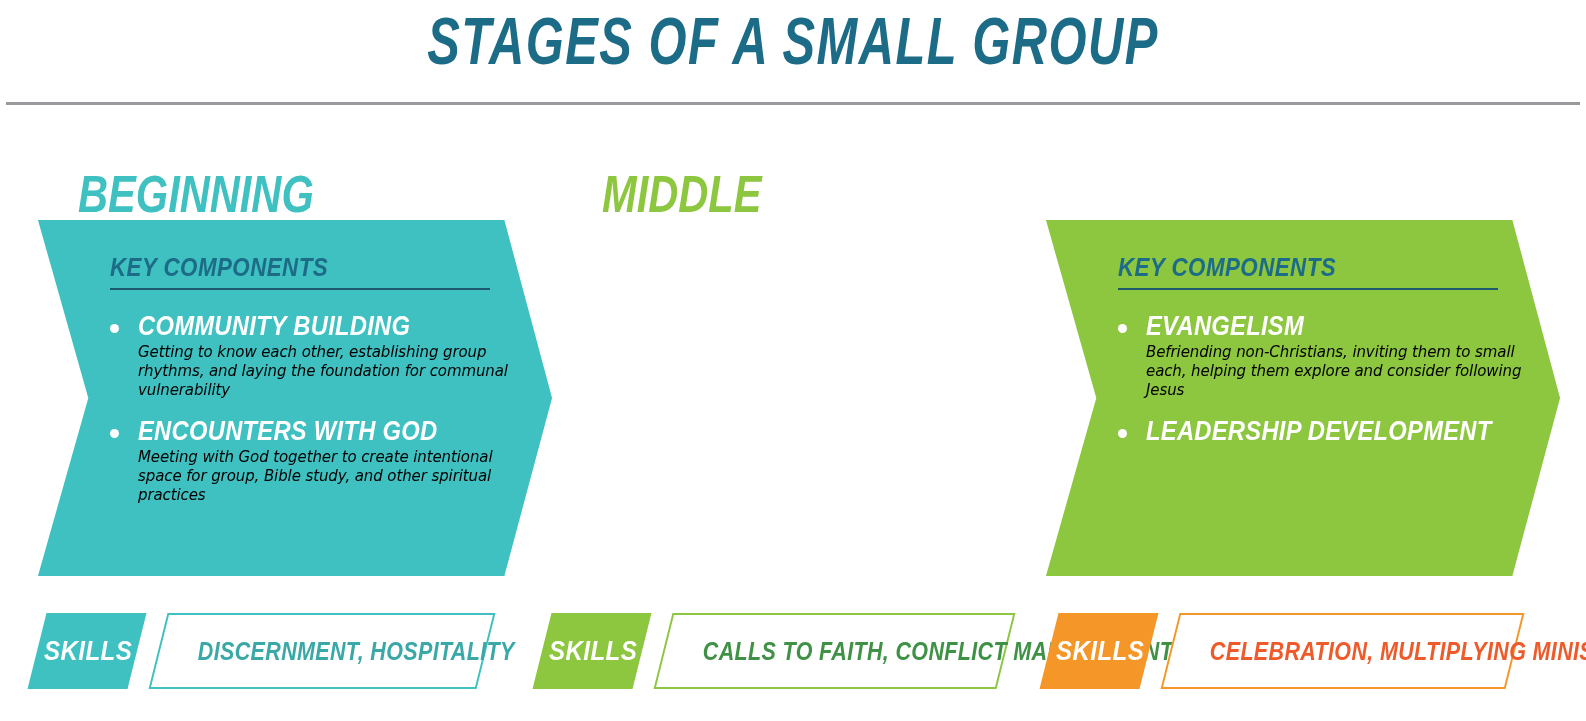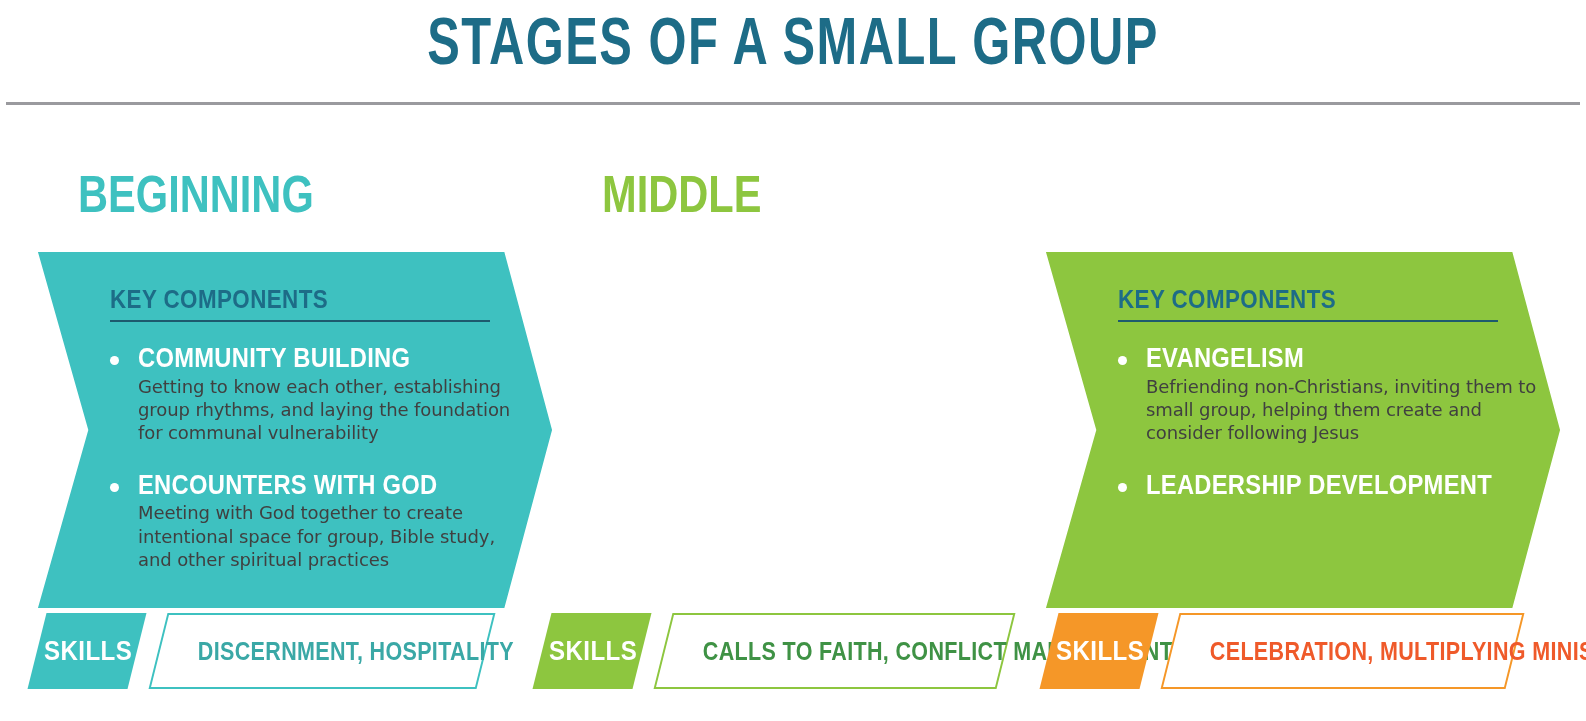--- a/index.html
+++ b/index.html
@@ -4,21 +4,21 @@
 <title>Stages of a Small Group</title>
 <style>
   html,body{margin:0;padding:0;}
   body{
     width:1586px;height:721px;
     background:#ffffff;
     font-family:"Liberation Sans", sans-serif;
     overflow:hidden;
     position:relative;
   }
-  .page{position:relative;width:1345px;height:721px;}
+  .page{position:relative;width:1345px;height:721px;font-style:italic;}
 
   
   .title{
     position:absolute;top:6px;left:0;width:1586px;
     text-align:center;
     font-family:"Liberation Sans Narrow","Liberation Sans",sans-serif;
     font-weight:700;
     font-size:66px;
     letter-spacing:2px;
     color:#1d6c87;
@@ -48,21 +48,21 @@
     transform-origin:0 0;
     white-space:nowrap;
     line-height:1;
   }
   .stage-1 .stage-label{left:78px;}
   .stage-2 .stage-label{left:102px;}
   .stage-3 .stage-label{left:106px;}
 
   
   .chev{
-    position:absolute;top:92px;height:356px;
+    position:absolute;top:60px;height:356px;
     clip-path:polygon(2.2% 0%, 100% 0%, 100% 0%, 91.5% 50%, 100% 100%, 100% 100%, 2.2% 100%, 10.4% 50%);
   }
   .chev-1{left:30px;width:530px;
     clip-path:polygon(1.5% 0%, 89.5% 0%, 98.5% 50%, 89.5% 100%, 1.5% 100%, 11% 50%);}
   .chev-2{left:538px;width:530px;
     clip-path:polygon(1.5% 0%, 89.5% 0%, 98.5% 50%, 89.5% 100%, 1.5% 100%, 11% 50%);}
 
   .chev-inner{position:absolute;top:0;left:0;right:0;bottom:0;}
 
   .kc-head{
@@ -72,21 +72,21 @@
     font-size:26px;
     letter-spacing:0.5px;
     color:#1d6c87;
     transform:scaleX(0.86);
     transform-origin:0 0;
     white-space:nowrap;
   }
   .kc-rule{position:absolute;height:2px;background:#1d5a6e;}
 
   .bullets{position:absolute;}
-  .bullet{position:relative;margin-bottom:27px;padding-left:34px;}
+  .bullet{position:relative;margin-bottom:17px;padding-left:34px;}
   .bullet:last-child{margin-bottom:16px;}
   .dot{
     position:absolute;left:6px;top:12px;
     width:9px;height:9px;border-radius:50%;
     background:#ffffff;
   }
   .b-title{
     font-family:"Liberation Sans Narrow","Liberation Sans",sans-serif;
     font-weight:700;
     font-size:27px;
@@ -94,22 +94,22 @@
     color:#ffffff;
     transform:scaleX(0.88);
     transform-origin:0 0;
     white-space:nowrap;
     line-height:1.1;
     margin-bottom:1px;
   }
   .b-desc{
     font-family:"DejaVu Sans","Liberation Sans",sans-serif;
     font-weight:400;
-    font-size:18px;
-    color:#404040;
+    font-size:15px;
+    color:#000000;
     line-height:1.28;
     letter-spacing:-0.1px;
   }
 
   
   .skills-row{position:absolute;top:613px;height:76px;}
   .sk-label{
     position:absolute;top:0;height:76px;
     transform:skewX(-14deg);
   }
@@ -189,21 +189,21 @@
   <div class="stage stage-2">
     <div class="stage-label" style="color: rgb(141, 198, 63);">MIDDLE</div>
     <div class="chev chev-2" style="background: rgb(141, 198, 63);">
       <div class="chev-inner">
         <div class="kc-head" style="left: 80px; color: rgb(29, 108, 135);">KEY COMPONENTS</div>
         <div class="kc-rule" style="left:80px;top:68px;width:380px"></div>
         <div class="bullets" style="left:74px;top:92px;width:425px">
           <div class="bullet">
             <span class="dot"></span>
             <div class="b-title">EVANGELISM</div>
-            <div class="b-desc">Befriending non-Christians, inviting them to small group, helping them create and consider following Jesus</div>
+            <div class="b-desc">Befriending non-Christians, inviting them to small each, helping them explore and consider following Jesus</div>
           </div>
           <div class="bullet">
             <span class="dot"></span>
             <div class="b-title">LEADERSHIP DEVELOPMENT</div>
           </div>
         </div>
       </div>
     </div>
   </div>
 

